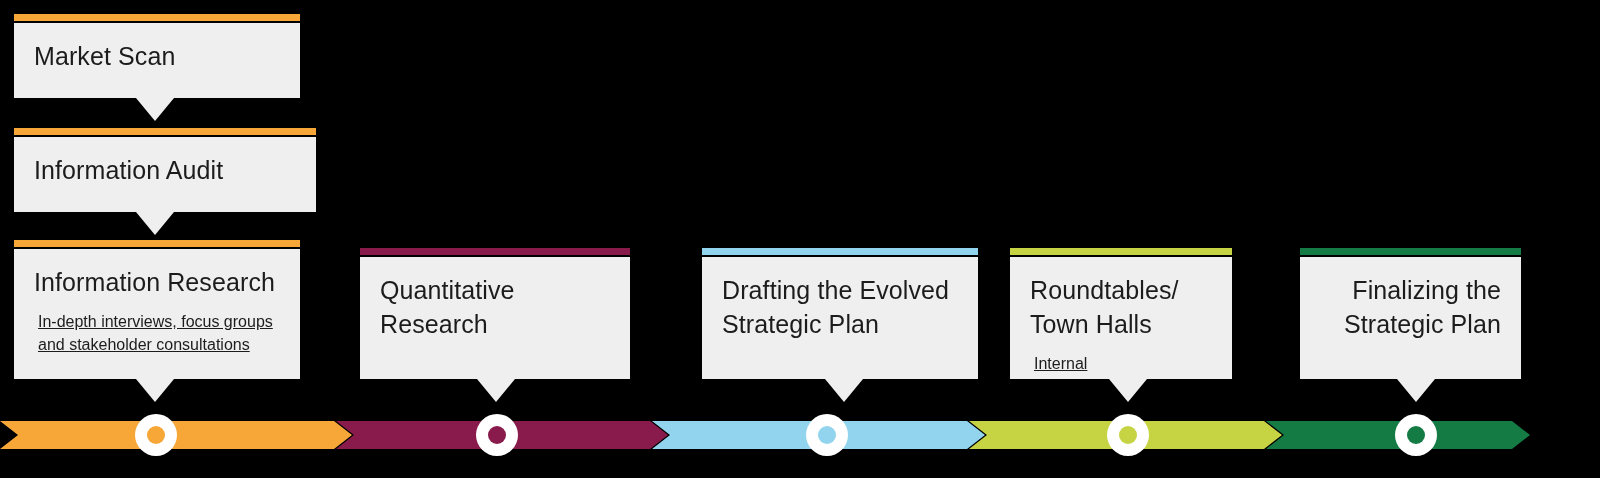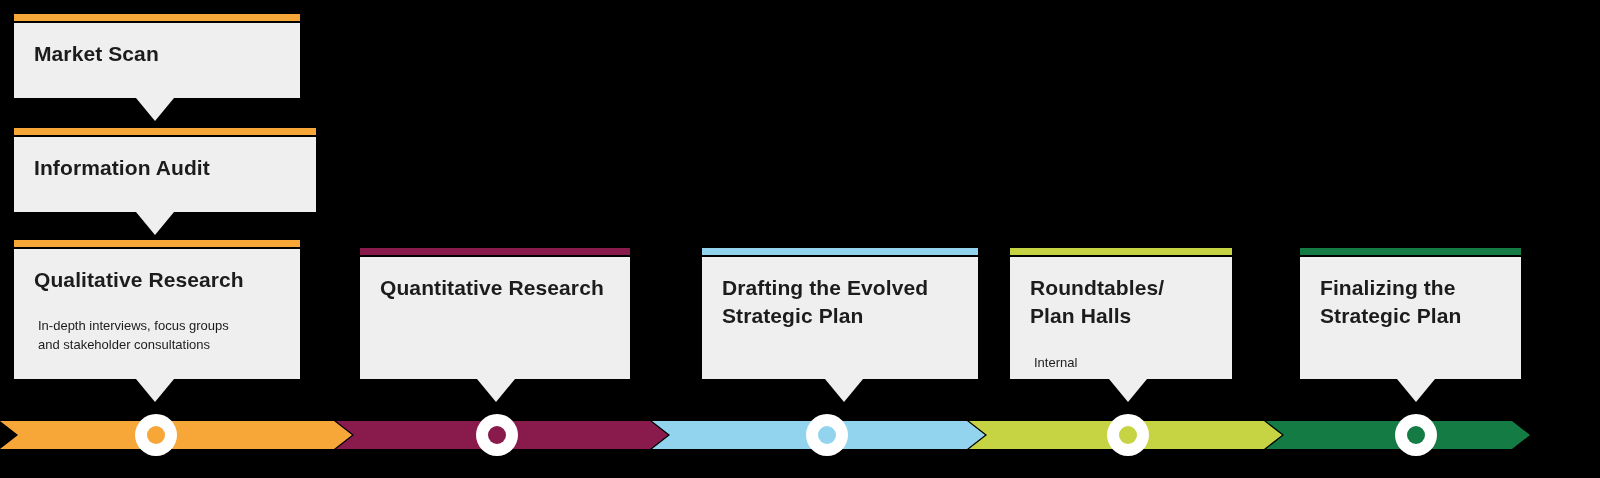--- a/index.html
+++ b/index.html
@@ -12,35 +12,36 @@
   }
   .callout{position:absolute;}
   .accent-bar{height:7px;width:100%;margin-bottom:2px;}
   .callout-body{
     background:var(--box,#EFEFEF);
     width:100%;
     box-sizing:border-box;
     padding:17px 20px 0 20px;
   }
   .callout-title{
-    font-size:21px;
-    font-weight:700;
+    font-size:25px;
+    font-weight:400;
     color:var(--ink,#1c1c1c);
     line-height:1.35;
     white-space:pre-line;
     letter-spacing:0.1px;
   }
   .callout-subtitle{
-    font-size:13px;
+    font-size:16px;
     font-weight:400;
     color:var(--ink,#1c1c1c);
-    margin-top:23px;
+    margin-top:10px;
     padding-left:4px;
     line-height:1.45;
     white-space:pre-line;
+    text-decoration:underline;
   }
   .tail{
     position:absolute;
     top:100%;
     width:0;height:0;
     border-left:19px solid transparent;
     border-right:19px solid transparent;
     border-top:23px solid var(--box,#EFEFEF);
   }
   .timeline{position:absolute;left:0;top:421px;width:1600px;height:28px;}
@@ -75,21 +76,21 @@
 
   .c-drafting{left:702px;top:248px;width:276px;}
   .c-drafting .callout-body{height:122px;}
   .c-drafting .tail{left:123px;}
 
   .c-roundtables{left:1010px;top:248px;width:222px;}
   .c-roundtables .callout-body{height:122px;}
   .c-roundtables .tail{left:99px;}
 
   .c-finalizing{left:1300px;top:248px;width:221px;}
-  .c-finalizing .callout-body{height:122px;}
+  .c-finalizing .callout-body{height:122px;text-align:right;}
   .c-finalizing .tail{left:97px;}
 
   
   .seg-1{left:0;width:352px;}
   .seg-2{left:336px;width:332px;}
   .seg-3{left:652px;width:333px;}
   .seg-4{left:969px;width:313px;}
   .seg-5{left:1266px;width:264px;}
 
   .node-1{left:135px;}
@@ -115,21 +116,21 @@
     <div class="accent-bar" style="background: rgb(247, 167, 56);"></div>
     <div class="callout-body">
       <div class="callout-title">Information Audit</div>
     </div>
     <div class="tail"></div>
   </div>
 
   <div class="callout c-qualitative" style="--accent: #F7A738;">
     <div class="accent-bar" style="background: rgb(247, 167, 56);"></div>
     <div class="callout-body">
-      <div class="callout-title">Qualitative Research</div>
+      <div class="callout-title">Information Research</div>
       <div class="callout-subtitle">In-depth interviews, focus groups
 and stakeholder consultations</div>
     </div>
     <div class="tail"></div>
   </div>
 
   <div class="callout c-quantitative" style="--accent: #881B4B;">
     <div class="accent-bar" style="background: rgb(136, 27, 75);"></div>
     <div class="callout-body">
       <div class="callout-title">Quantitative Research</div>
@@ -143,21 +144,21 @@
       <div class="callout-title">Drafting the Evolved
 Strategic Plan</div>
     </div>
     <div class="tail"></div>
   </div>
 
   <div class="callout c-roundtables" style="--accent: #C6D343;">
     <div class="accent-bar" style="background: rgb(198, 211, 67);"></div>
     <div class="callout-body">
       <div class="callout-title">Roundtables/
-Plan Halls</div>
+Town Halls</div>
       <div class="callout-subtitle">Internal</div>
     </div>
     <div class="tail"></div>
   </div>
 
   <div class="callout c-finalizing" style="--accent: #147B45;">
     <div class="accent-bar" style="background: rgb(20, 123, 69);"></div>
     <div class="callout-body">
       <div class="callout-title">Finalizing the
 Strategic Plan</div>

